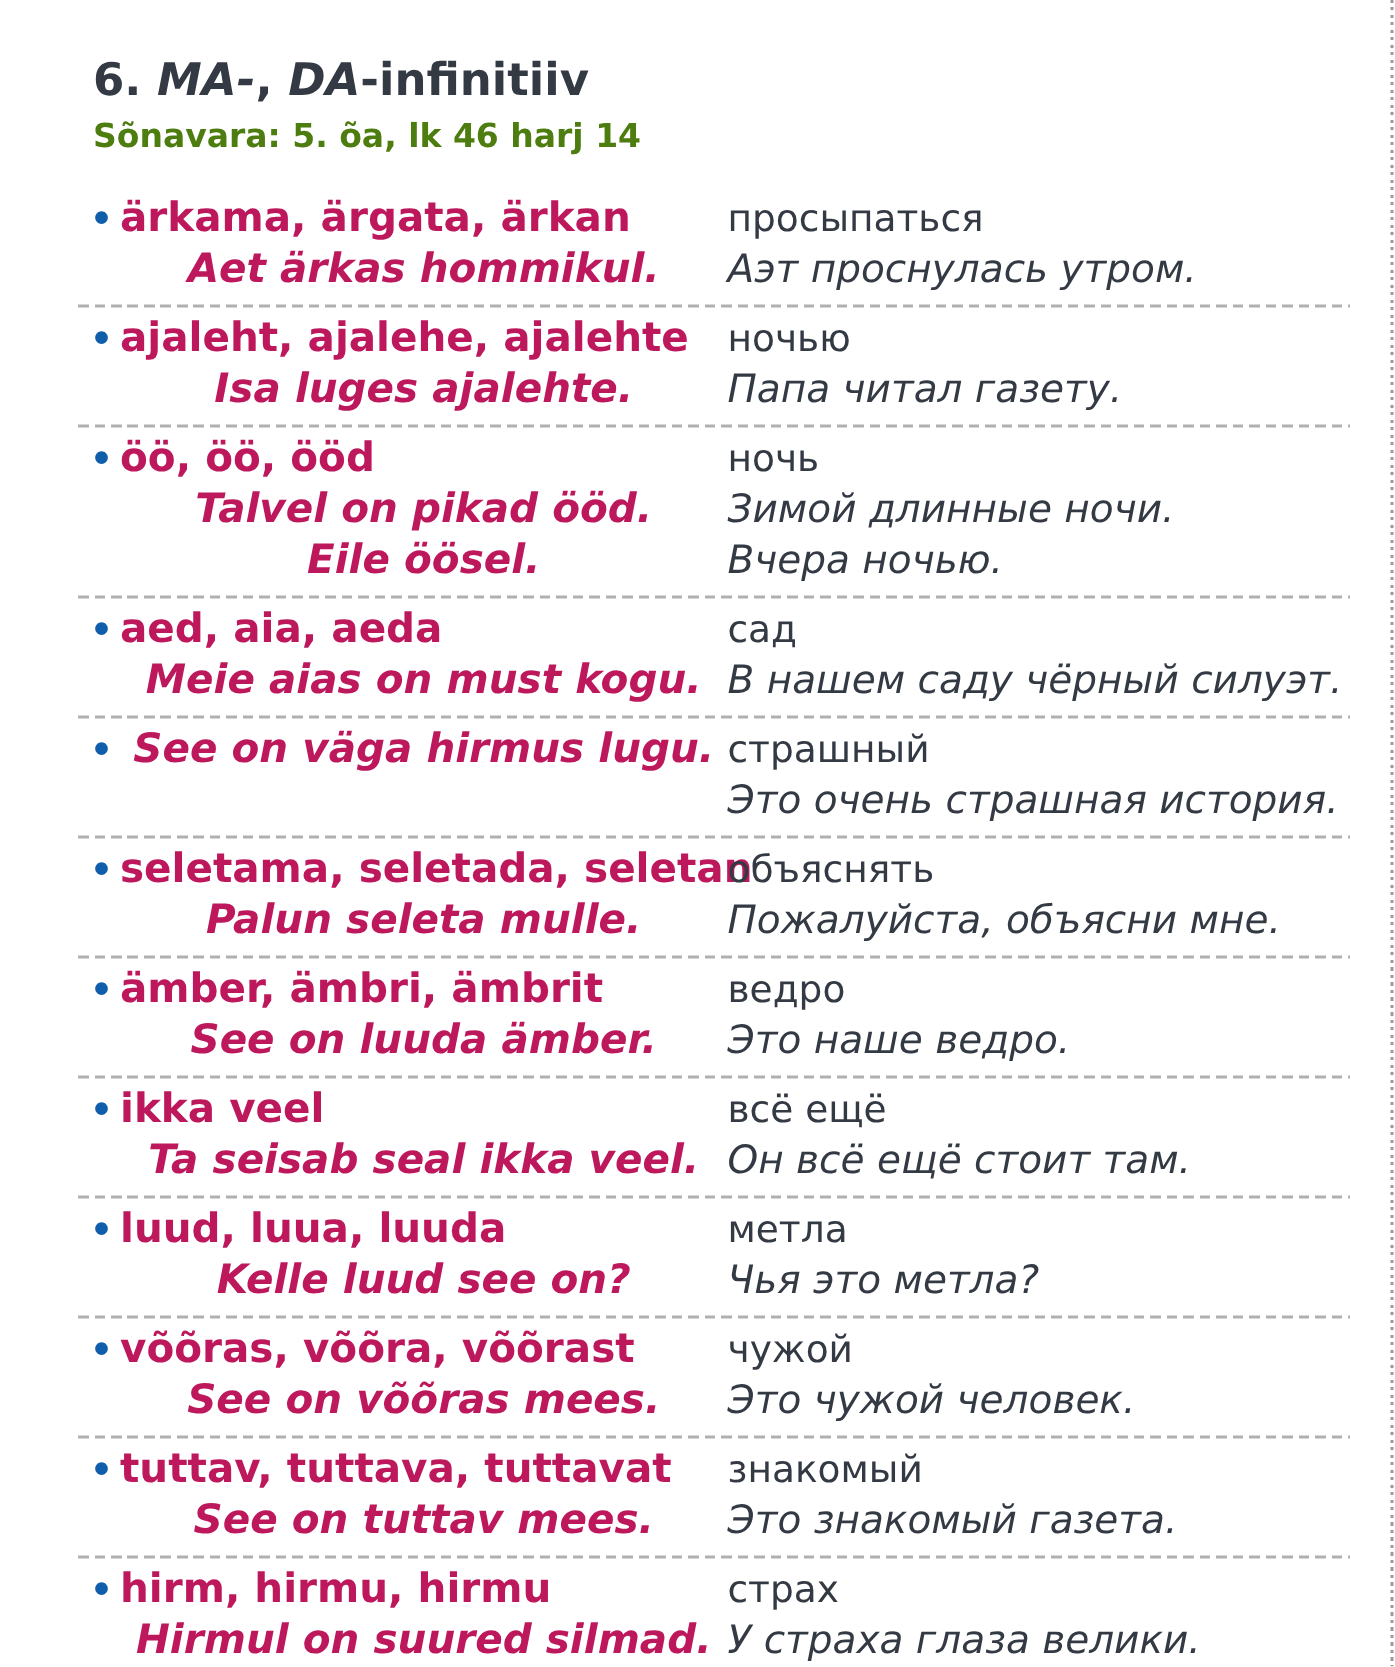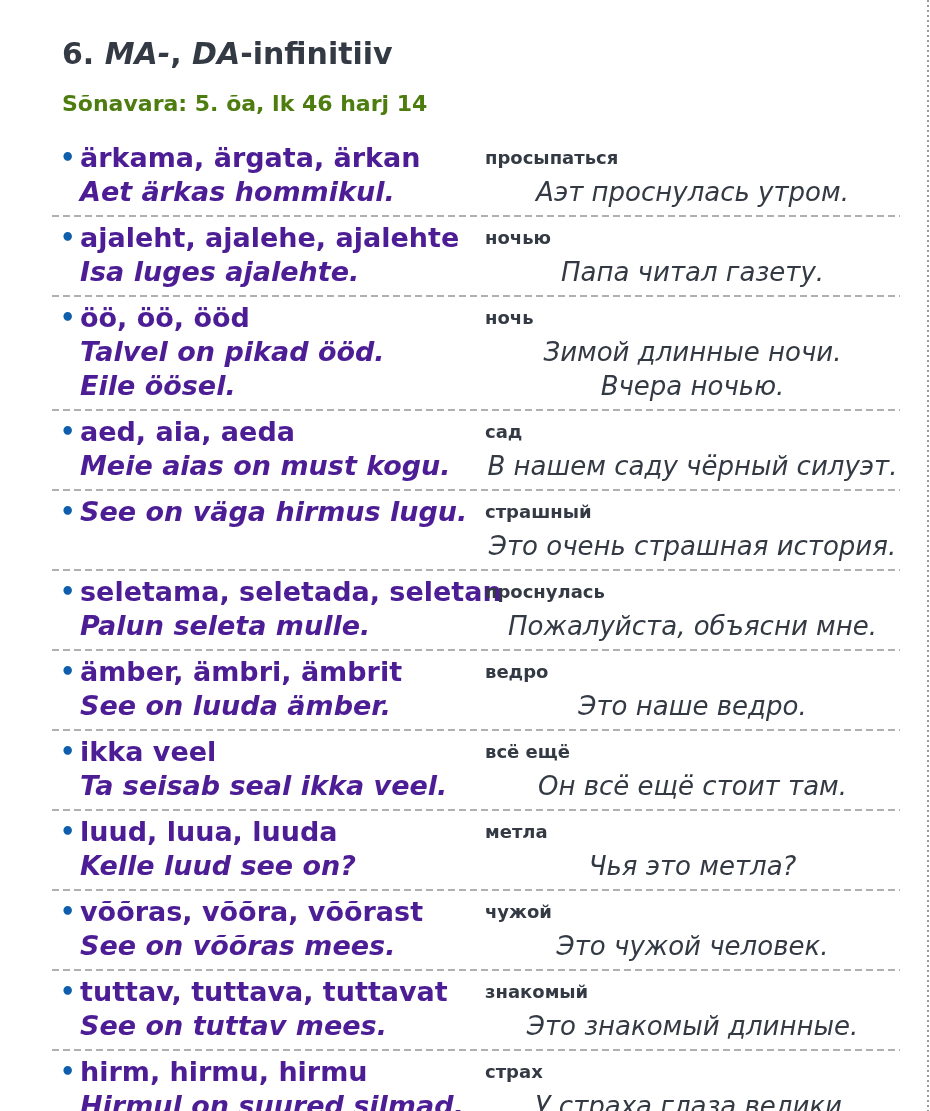--- a/index.html
+++ b/index.html
@@ -35,21 +35,21 @@
     left: 52px;
     top: 36px;
     width: 848px;
   }
   .title {
     margin-left: 10px;
     font-size: 30px;
     font-weight: 700;
     color: #343a44;
     letter-spacing: 0px;
-    margin-bottom: 20px;
+    margin-bottom: 8px;
     white-space: nowrap;
   }
   .title .it { font-style: italic; }
   .subtitle {
     margin-left: 10px;
     font-size: 22px;
     font-weight: 700;
     color: #4d7c0f;
     margin-bottom: 22px;
     white-space: nowrap;
@@ -60,48 +60,48 @@
     grid-template-columns: 20px 405px 1fr;
     padding: 3px 0 5px 8px;
     align-items: start;
   }
   .bullet {
     color: #0f5eac;
     font-size: 24px;
     line-height: 34px;
     font-weight: 700;
   }
-  .et { color: #4c1d95; }
+  .et { color: #be185d; }
   .words {
     font-size: 27px;
     font-weight: 700;
     line-height: 34px;
     white-space: nowrap;
   }
   .ex {
     font-size: 27px;
     font-weight: 700;
     font-style: italic;
     line-height: 34px;
     white-space: nowrap;
+    text-align: center;
   }
   .ru { color: #343a44; }
   .tr {
-    font-size: 18px;
-    font-weight: 700;
+    font-size: 25px;
+    font-weight: 400;
     line-height: 34px;
     white-space: nowrap;
   }
   .trex {
     font-size: 26px;
     font-weight: 400;
     font-style: italic;
     line-height: 34px;
     white-space: nowrap;
-    text-align: center;
   }
   .sep {
     height: 2px;
     width: 848px;
     background: repeating-linear-gradient(
       to right,
       #b0b0b0 0 7px,
       transparent 7px 11px
     );
     margin: 1px 0;
@@ -187,21 +187,21 @@
       </div>
       <div class="sep"></div>
 
       <div class="row">
         <span class="bullet">•</span>
         <div class="et">
           <div class="words">seletama, seletada, seletan</div>
           <div class="ex">Palun seleta mulle.</div>
         </div>
         <div class="ru">
-          <div class="tr">проснулась</div>
+          <div class="tr">объяснять</div>
           <div class="trex">Пожалуйста, объясни мне.</div>
         </div>
       </div>
       <div class="sep"></div>
 
       <div class="row">
         <span class="bullet">•</span>
         <div class="et">
           <div class="words">ämber, ämbri, ämbrit</div>
           <div class="ex">See on luuda ämber.</div>
@@ -253,21 +253,21 @@
       <div class="sep"></div>
 
       <div class="row">
         <span class="bullet">•</span>
         <div class="et">
           <div class="words">tuttav, tuttava, tuttavat</div>
           <div class="ex">See on tuttav mees.</div>
         </div>
         <div class="ru">
           <div class="tr">знакомый</div>
-          <div class="trex">Это знакомый длинные.</div>
+          <div class="trex">Это знакомый газета.</div>
         </div>
       </div>
       <div class="sep"></div>
 
       <div class="row">
         <span class="bullet">•</span>
         <div class="et">
           <div class="words">hirm, hirmu, hirmu</div>
           <div class="ex">Hirmul on suured silmad.</div>
         </div>

